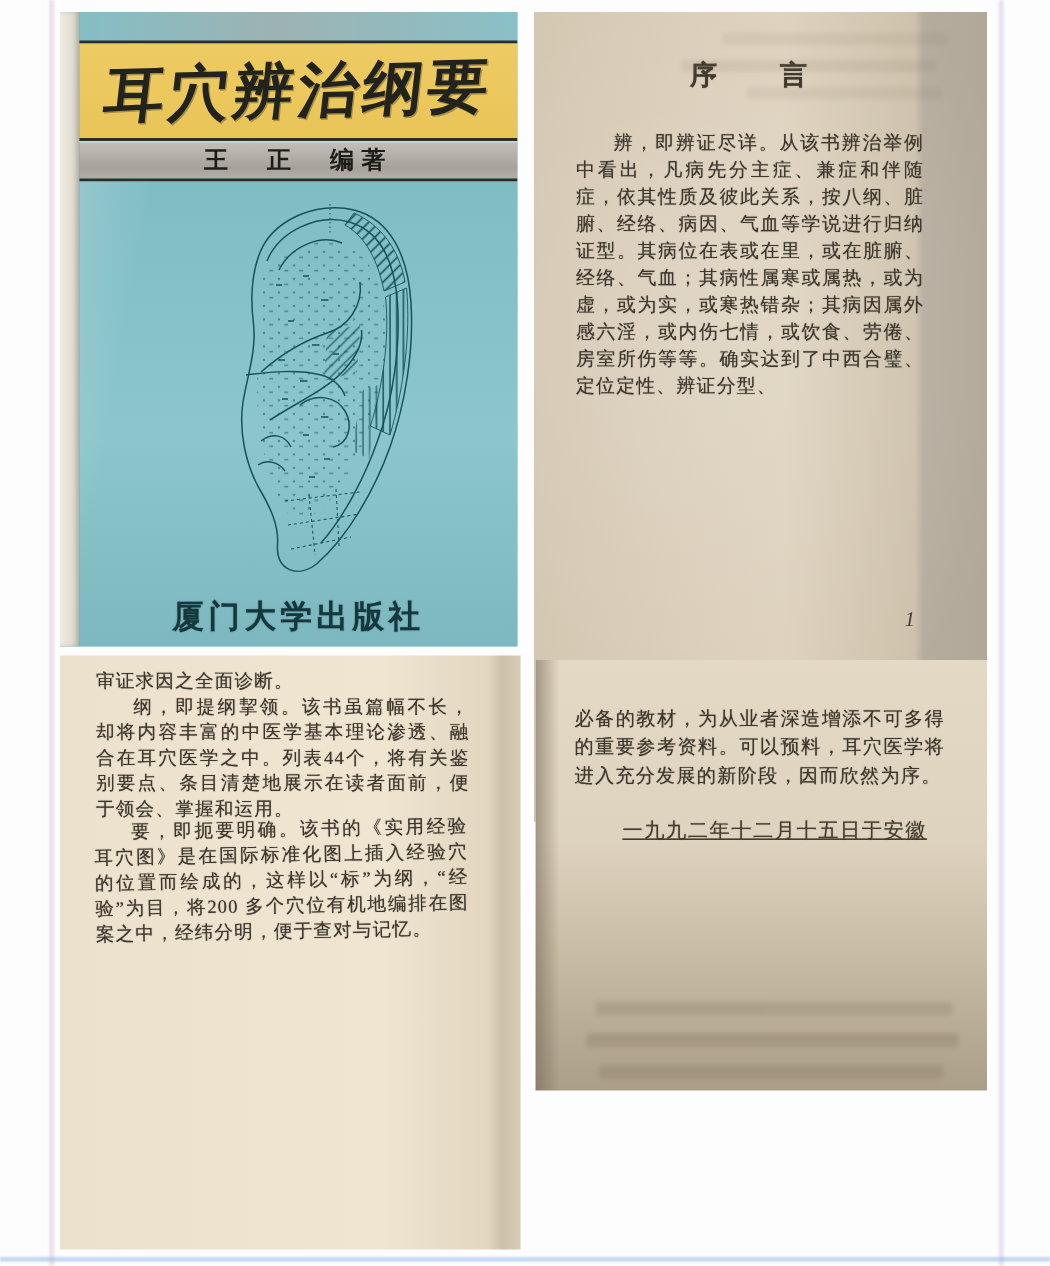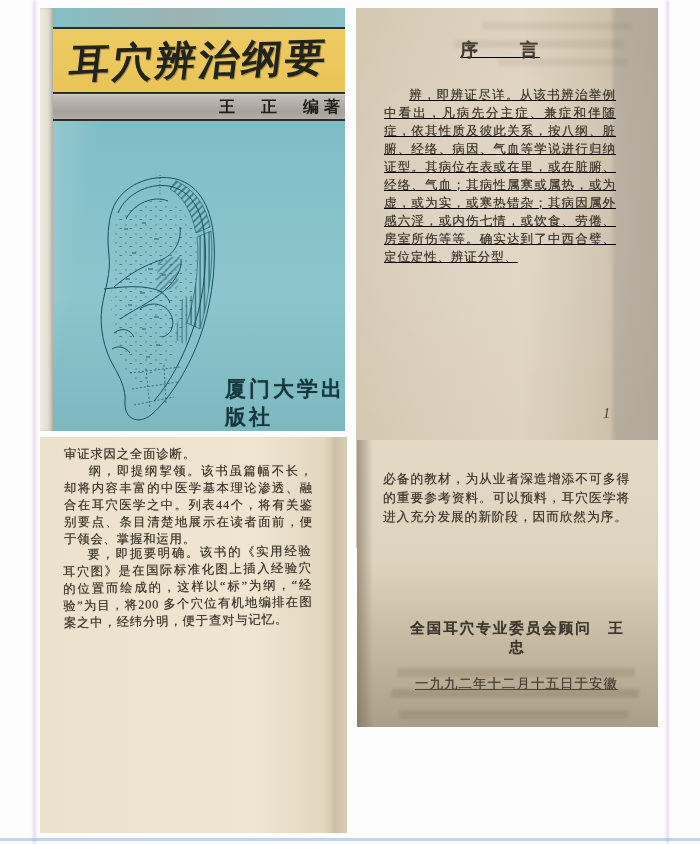--- a/index.html
+++ b/index.html
@@ -25,43 +25,42 @@
     height:63px;background:linear-gradient(180deg,#eecb62 0%,#e9c558 100%);
     border-bottom:2px solid #2e2e28;display:flex;align-items:center;justify-content:center;
   }
   .book-title{
     font-size:40px;font-weight:bold;color:#23231d;letter-spacing:3px;white-space:nowrap;
     transform:skewX(-8deg) rotate(-1.5deg);text-shadow:1px 1px 0 rgba(35,35,29,.35);
   }
   .author-band{
     height:24px;background:linear-gradient(180deg,#c3bfb8 0%,#a6a19a 70%,#b3aea7 100%);
     border-top:1px solid #dad6ce;border-bottom:2px solid #2e2e28;
-    display:flex;align-items:center;justify-content:flex-end;
+    display:flex;align-items:center;justify-content:center;
   }
   .book-author{font-size:16px;color:#1d1d18;letter-spacing:5px;font-weight:bold;}
   .cover-main{
-    flex:1;position:relative;display:flex;flex-direction:row;align-items:flex-end;
+    flex:1;position:relative;display:flex;flex-direction:column;align-items:center;
     background:
       linear-gradient(100deg, rgba(255,255,255,.16) 0%, rgba(255,255,255,0) 14%),
       linear-gradient(180deg,#7fbdc4 0%,#8cc6cc 55%,#7db8c0 100%);
   }
   .ear-wrap{margin-top:9px;}
   .publisher{font-size:21px;font-weight:bold;color:#15383f;letter-spacing:3px;margin-top:4px;text-shadow:0 0 1px rgba(21,56,63,.5);}
 
   
   .page-text p{margin:0;text-align:justify;color:#3d372d;letter-spacing:.8px;text-shadow:0 0 .7px rgba(61,55,45,.65);}
   .indent{text-indent:2em;}
 
   
   .preface{
     left:356px;top:8px;width:302px;height:540px;
     background:
       radial-gradient(130% 90% at 35% 40%, rgba(255,255,255,.18), rgba(0,0,0,0) 60%),
       linear-gradient(90deg,#d3c6b0 0%,#ddd1bc 55%,#cdc1ab 84%,#b6ac9e 86%,#b2a899 100%);
-    text-decoration: underline;
   }
   .preface .page-inner{position:relative;height:100%;padding:26px 42px 0 28px;box-sizing:border-box;}
   .preface-title{
     margin:4px 0 24px 0;text-align:center;font-size:18px;font-weight:bold;
     color:#413a2f;letter-spacing:2px;text-shadow:0 0 .8px rgba(65,58,47,.6);
   }
   .preface p{font-size:12.6px;line-height:18px;}
   .pagenum{position:absolute;right:48px;top:398px;font-style:italic;font-size:14px;color:#443d32;}
   .ghost{position:absolute;background:#7a6a55;border-radius:2px;filter:blur(1.6px);transform:skewX(-2deg);}
 
@@ -174,21 +173,20 @@
       <p>审证求因之全面诊断。</p>
       <p class="indent">纲，即提纲挈领。该书虽篇幅不长，却将内容丰富的中医学基本理论渗透、融合在耳穴医学之中。列表44个，将有关鉴别要点、条目清楚地展示在读者面前，便于领会、掌握和运用。</p>
       <p class="indent tilt-a">要，即扼要明确。该书的《实用经验耳穴图》是在国际标准化图上插入经验穴的位置而绘成的，这样以“标”为纲，“经验”为目，将200 多个穴位有机地编排在图案之中，经纬分明，便于查对与记忆。</p>
 
     </div>
   </figure>
 
   <figure class="photo page3 page-text">
     <div class="page-inner">
       <p>必备的教材，为从业者深造增添不可多得的重要参考资料。可以预料，耳穴医学将进入充分发展的新阶段，因而欣然为序。</p>
-      <div class="signature">全国耳穴专业委员会顾问　王　忠</div>
       <div class="dateline">一九九二年十二月十五日于安徽</div>
       <div class="ghost" style="left:40px;top:228px;width:238px;height:9px;opacity:.22;"></div>
       <div class="ghost" style="left:34px;top:249px;width:248px;height:9px;opacity:.28;"></div>
       <div class="ghost" style="left:42px;top:270px;width:230px;height:9px;opacity:.24;"></div>
       <div class="ghost" style="left:36px;top:291px;width:244px;height:9px;opacity:.30;"></div>
       <div class="ghost" style="left:44px;top:312px;width:226px;height:9px;opacity:.24;"></div>
       <div class="ghost" style="left:38px;top:333px;width:236px;height:9px;opacity:.26;"></div>
       <div class="ghost" style="left:46px;top:354px;width:210px;height:9px;opacity:.20;"></div>
       <div class="ghost" style="left:52px;top:374px;width:190px;height:8px;opacity:.15;"></div>
     </div>

